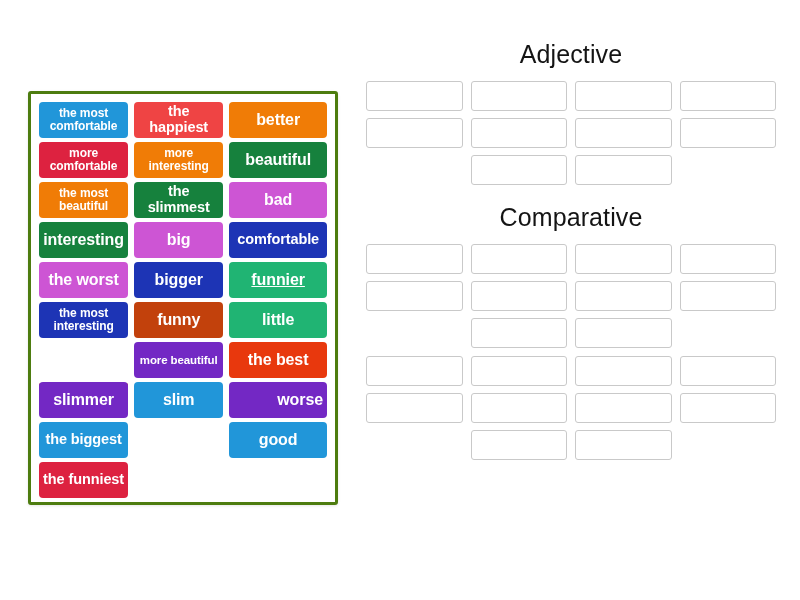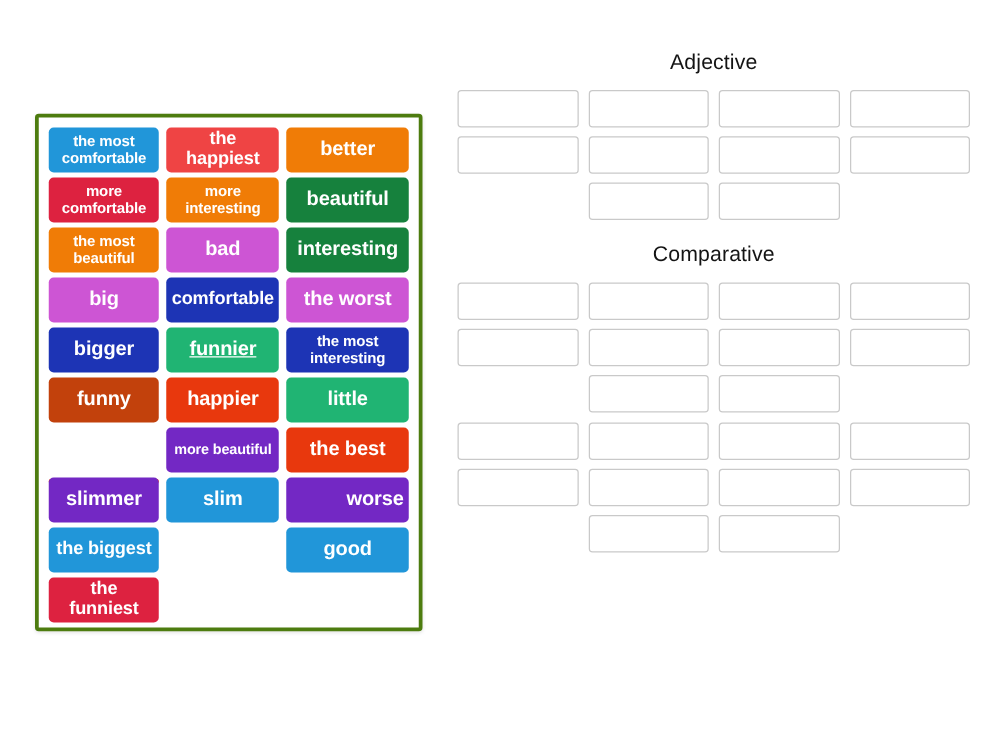--- a/index.html
+++ b/index.html
@@ -74,21 +74,21 @@
   #groups {
     position: absolute;
     left: 366px;
     top: 40px;
     width: 410px;
   }
 
   .group { margin-bottom: 8px; }
 
   .group-title {
-    font-size: 17px;
+    font-size: 25px;
     font-weight: 400;
     color: #141414;
     text-align: center;
     margin: 0 0 12px 0;
     letter-spacing: 0.1px;
   }
   .group:nth-child(2) .group-title,
   .group:nth-child(3) .group-title { margin-top: 18px; }
 
   .slot-grid {
@@ -134,20 +134,23 @@
 interesting</div>
         </div>
         <div class="tile-cell">
           <div class="tile size-lg" style="background: rgb(22, 129, 61);">beautiful</div>
         </div>
         <div class="tile-cell">
           <div class="tile size-sm two-line" style="background: rgb(240, 124, 6);">the most
 beautiful</div>
         </div>
         <div class="tile-cell">
+          <div class="tile size-md" style="background: rgb(22, 129, 61);">the slimmest</div>
+        </div>
+        <div class="tile-cell">
           <div class="tile size-lg" style="background: rgb(205, 85, 212);">bad</div>
         </div>
         <div class="tile-cell">
           <div class="tile size-lg" style="background: rgb(22, 129, 61);">interesting</div>
         </div>
         <div class="tile-cell">
           <div class="tile size-lg" style="background: rgb(205, 85, 212);">big</div>
         </div>
         <div class="tile-cell">
           <div class="tile size-md" style="background: rgb(29, 52, 181);">comfortable</div>
@@ -160,23 +163,20 @@
         </div>
         <div class="tile-cell">
           <div class="tile size-lg" style="background: rgb(32, 180, 115); text-decoration: underline;">funnier</div>
         </div>
         <div class="tile-cell">
           <div class="tile size-sm two-line" style="background: rgb(29, 52, 181);">the most
 interesting</div>
         </div>
         <div class="tile-cell">
           <div class="tile size-lg" style="background: #c2410c;">funny</div>
-        </div>
-        <div class="tile-cell">
-          <div class="tile size-lg" style="background: rgb(232, 56, 13);">happier</div>
         </div>
         <div class="tile-cell">
           <div class="tile size-lg" style="background: rgb(32, 180, 115);">little</div>
         </div>
         <div class="tile-cell">
           <div class="tile size-lg" style="background: rgb(232, 56, 13); margin-top: 41px;">happy</div>
         </div>
         <div class="tile-cell">
           <div class="tile size-xs" style="background: rgb(115, 40, 196);">more beautiful</div>
         </div>

